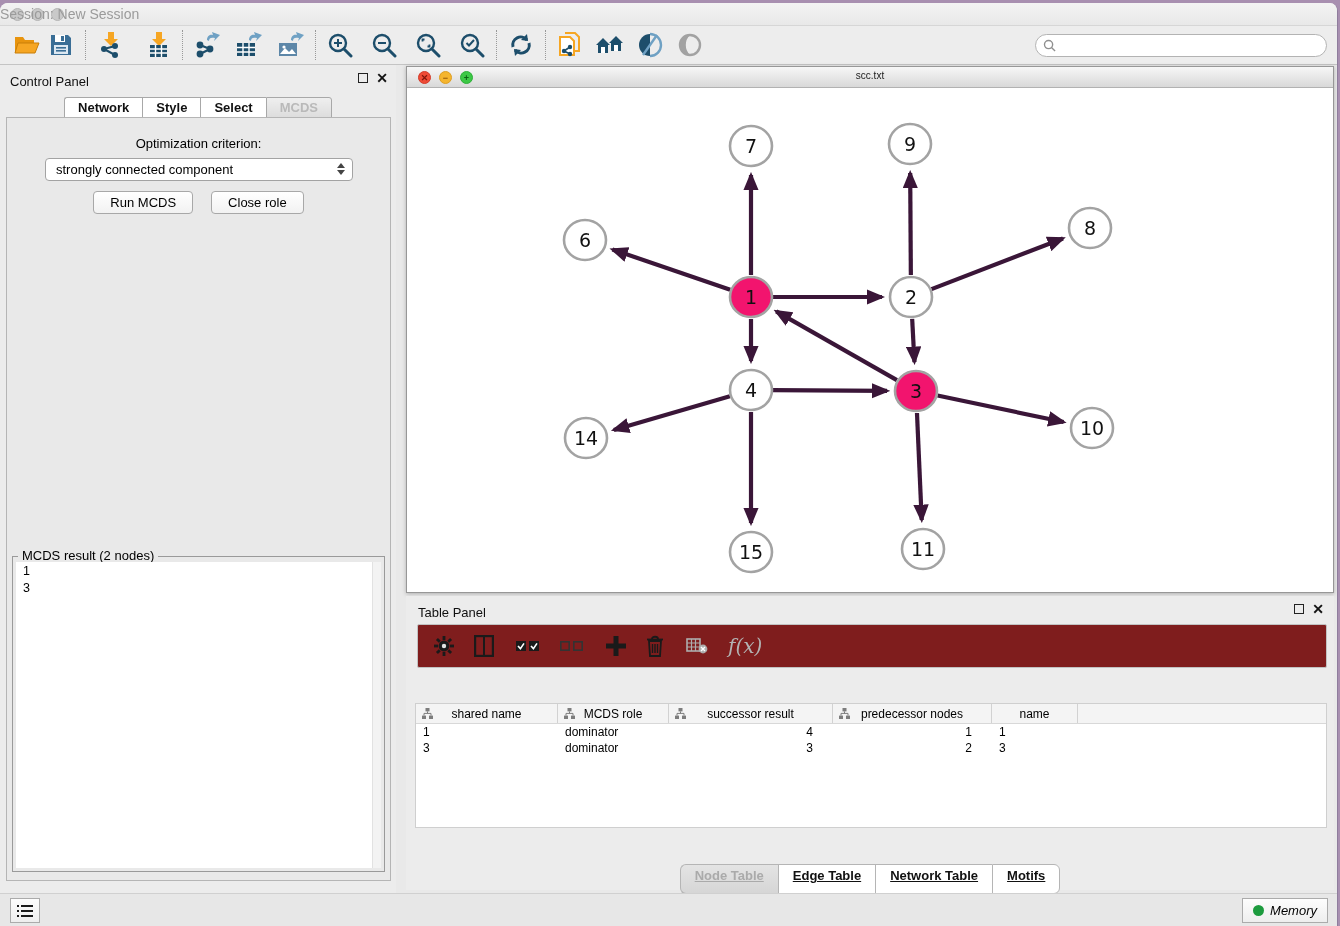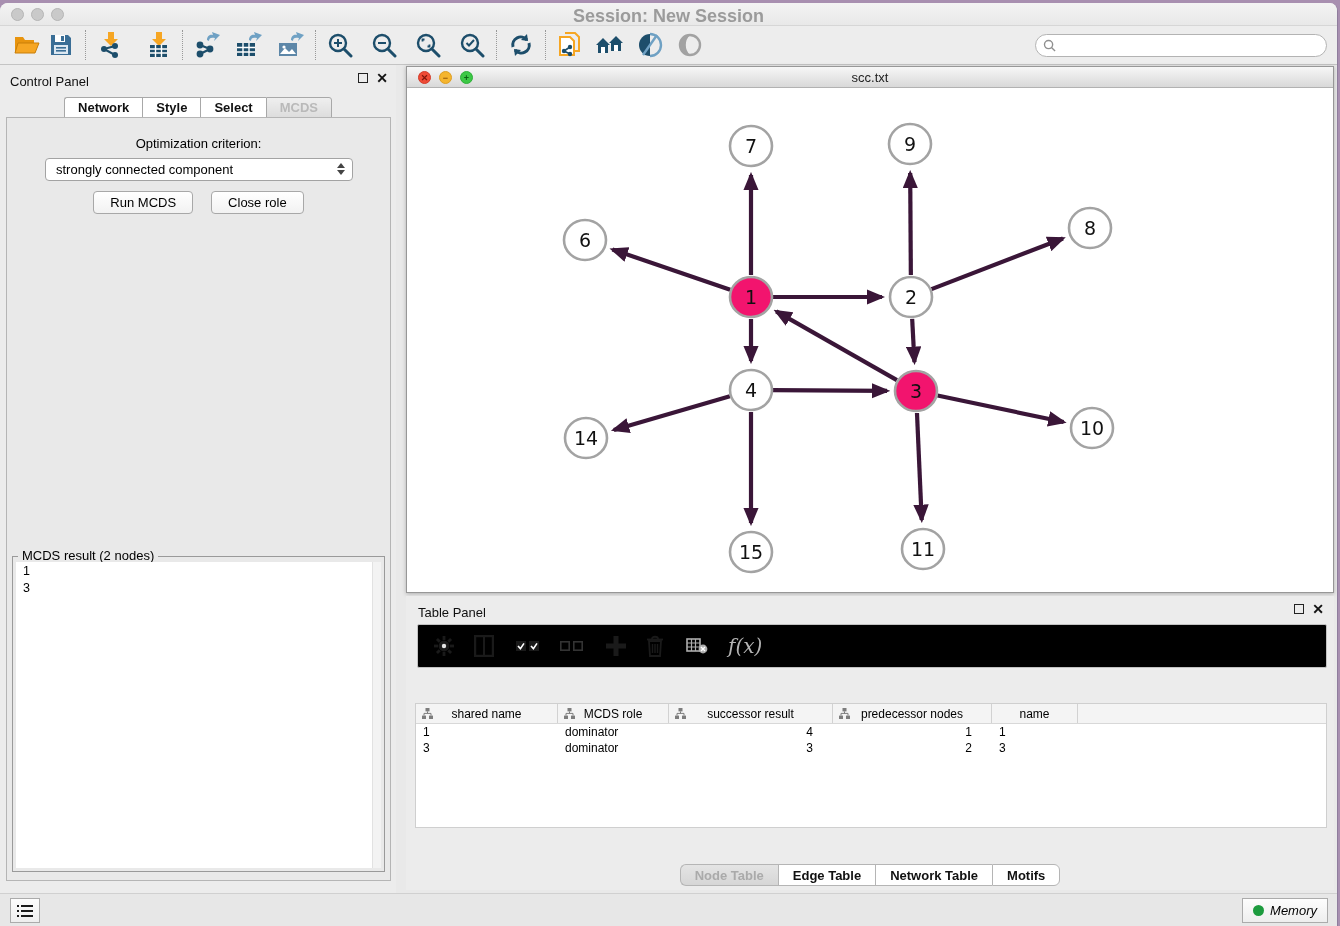--- a/index.html
+++ b/index.html
@@ -6,22 +6,22 @@
   html,body { width:1340px; height:926px; }
   body { background:#a88fb0; font-family:"Liberation Sans", sans-serif; overflow:hidden; }
   #app { position:relative; width:1340px; height:926px; }
   #win { position:absolute; left:0; top:3px; width:1338px; height:923px;
          background:#ececec; border-radius:8px 8px 0 0; overflow:hidden;
          border-right:1px solid #8f7d9d; }
 
   
   .titlebar { position:absolute; left:0; top:0; width:100%; height:22px;
               background:linear-gradient(#f3f3f3,#e8e8e8); }
-  .titlebar .title { position:absolute; width:100%; text-align:center; top:3px;
-                     font-size:18px; color:#9b9b9b;font-weight:bold; }
+  .titlebar .title { position:absolute; width:100%; top:3px;
+                     font-size:14px; color:#9b9b9b; }
   .tl-dot { position:absolute; top:5px; width:13px; height:13px; border-radius:50%;
             background:#c9c9c9; border:1px solid #b5b5b5; }
 
   
   .toolbar { position:absolute; left:0; top:22px; width:100%; height:40px;
              background:#ededed; border-top:1px solid #d6d6d6; border-bottom:1px solid #c4c4c4;
              display:flex; align-items:center; padding-left:10px; }
   .tb-btn { width:34px; height:34px; display:flex; align-items:center; justify-content:center; }
   .tb-sep { border-left:1px dotted #999; height:30px; margin:0 7px; }
   .searchbox { position:absolute; right:10px; top:8px; width:292px; height:23px;
@@ -65,45 +65,45 @@
   .mcds-text { position:absolute; left:3px; top:5px; right:3px; bottom:3px; background:#fff; }
   .mcds-scroll { position:absolute; right:0; top:0; width:9px; height:100%;
                  background:#f3f3f3; border-left:1px solid #e2e2e2; }
   .mcds-lines { padding:1px 7px; font-size:12.5px; line-height:17px; color:#000; }
 
   
   .netwin { position:absolute; left:406px; top:1px; width:928px; height:527px;
             background:#fff; border:1px solid #979797; box-shadow:0 1px 4px rgba(0,0,0,.25); }
   .netbar { position:absolute; left:0; top:0; width:100%; height:21px;
             background:linear-gradient(#f7f7f7,#d9d9d9); border-bottom:1px solid #b2b2b2; }
-  .netbar .title { position:absolute; width:100%; text-align:center; top:3px; font-size:13px; color:#222; }
+  .netbar .title { position:absolute; width:100%; text-align:center; top:3px; font-size:10px; color:#222; }
   .light { position:absolute; top:4px; width:13px; height:13px; border-radius:50%;
            font-size:9px; font-weight:bold; text-align:center; line-height:12px; }
   .light.red    { background:#ef4b36; border:1px solid #d23b2a; color:#7e150b; }
   .light.yellow { background:#f5b52e; border:1px solid #dd9e23; color:#93570a; }
   .light.green  { background:#3cc845; border:1px solid #2fae39; color:#0b6413; }
   .netcontent { position:absolute; left:0; top:21px; width:926px; height:504px; background:#fff; }
 
   
   .tpanel { position:absolute; left:406px; top:531px; width:928px; height:294px; background:#ececec; }
   .tp-toolbar { position:absolute; left:11px; top:28px; right:7px; height:44px;
-                background:#000000; border:1px solid #c2c2c2; border-radius:2px;
+                background:#7f1d1d; border:1px solid #c2c2c2; border-radius:2px;
                 display:flex; align-items:center; gap:14px; padding-left:16px; }
   .tp-ic { display:flex; align-items:center; justify-content:center; height:30px; }
   .tbl { position:absolute; left:9px; top:79px; right:7px; height:125px; background:#fff;
          border:1px solid #cfcfcf; overflow:hidden;margin-top:28px; }
   .tbl-head { display:flex; height:20px; background:#f4f4f4; border-bottom:1px solid #d8d8d8; }
   .th { position:relative; display:flex; align-items:center; justify-content:center;
         font-size:12px; color:#000; border-right:1px solid #d2d2d2; }
   .th .tree { position:absolute; left:6px; top:4px; }
   .tr { display:flex; height:16px; font-size:12px; color:#000; }
   .td { padding-top:1px; white-space:nowrap; overflow:hidden; }
   .tp-tabs { position:absolute; left:0; top:268px; width:100%; display:flex; justify-content:center; }
-  .btab { height:22px; padding:3px 14px 16px; font-size:13px; font-weight:bold; color:#111;
-          background:#fff; border:1px solid #b5b5b5; border-right:none; }
+  .btab { height:30px; padding:3px 14px 16px; font-size:13px; font-weight:bold; color:#111;
+          background:#fff; border:1px solid #b5b5b5; border-right:none;text-decoration:underline; }
   .btab:first-child { border-radius:6px 0 0 6px; }
   .btab:last-child { border-right:1px solid #b5b5b5; border-radius:0 6px 6px 0; }
   .btab.selected { background:linear-gradient(#e4e4e4,#d6d6d6); color:#aaa; }
 
   
   .statusbar { position:absolute; left:0; bottom:0; width:100%; height:33px; background:#e7e7e7;
                border-top:1px solid #d0d0d0;font-style:italic; }
   .sb-left { position:absolute; left:10px; top:4px; width:30px; height:25px;
              background:linear-gradient(#fdfdfd,#eee); border:1px solid #ababab;
              display:flex; align-items:center; justify-content:center; }

